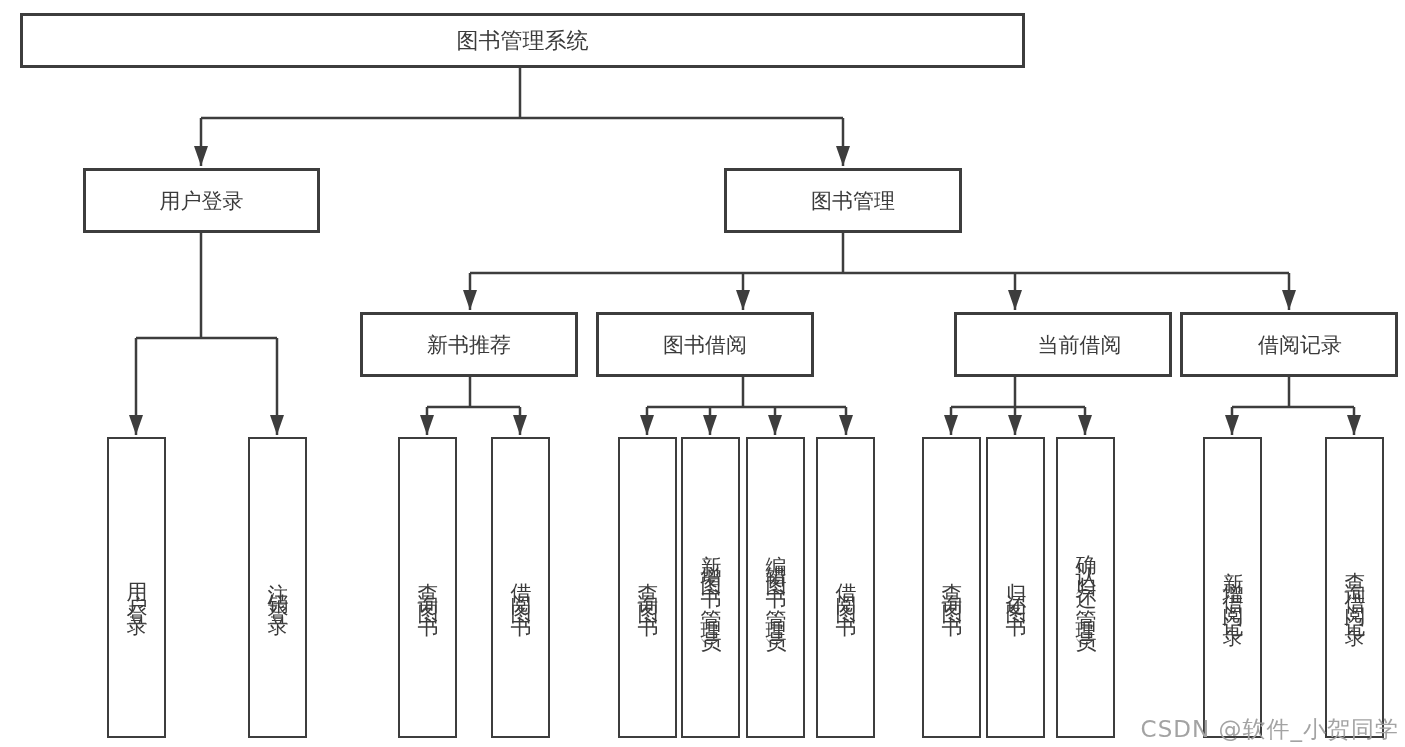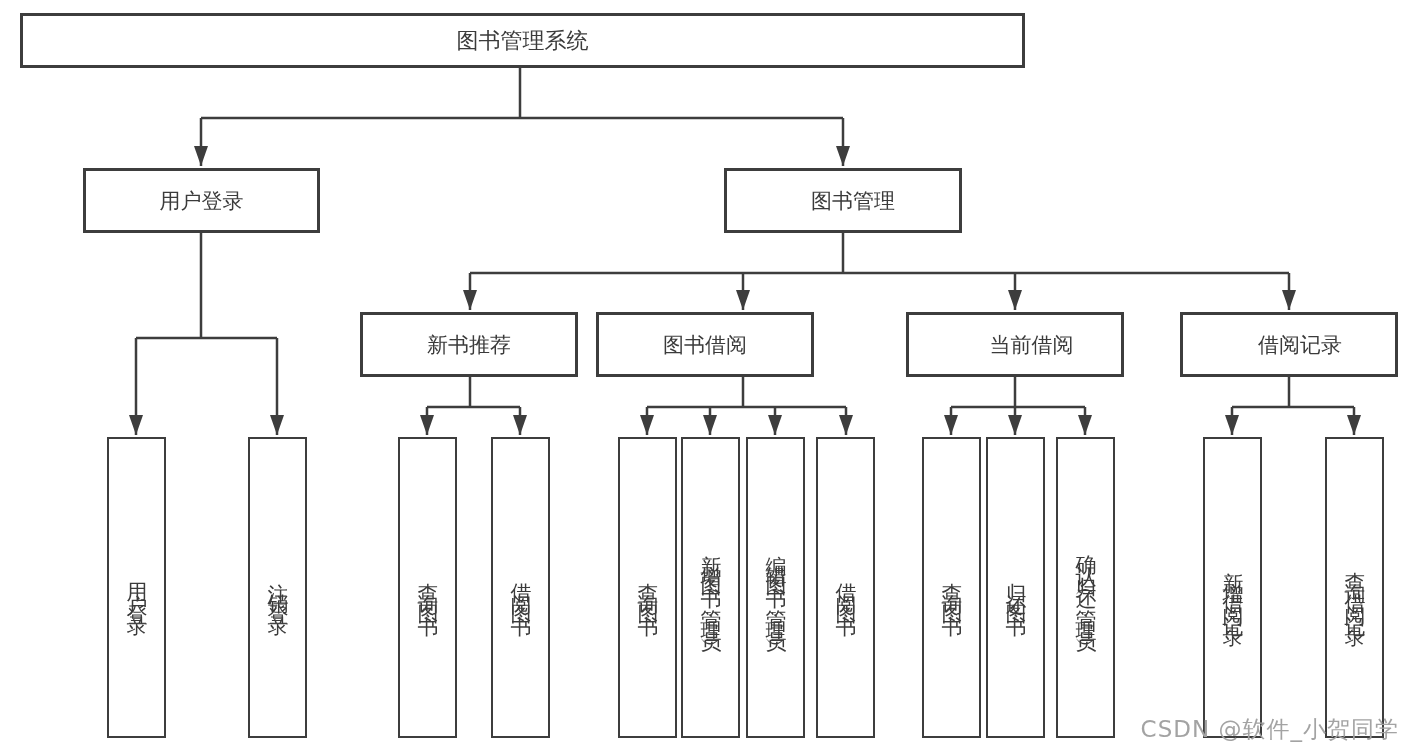--- a/index.html
+++ b/index.html
@@ -105,21 +105,21 @@
   <div class="node node-l2" style="left:724px;width:238px;padding-left:20px;">
     <span>图书管理</span>
   </div>
 
   <div class="node node-l3" style="left:360px;">
     <span>新书推荐</span>
   </div>
   <div class="node node-l3" style="left:596px;">
     <span>图书借阅</span>
   </div>
-  <div class="node node-l3" style="left:906px;padding-left:33px;">
+  <div class="node node-l3" style="left:954px;padding-left:33px;">
     <span>当前借阅</span>
   </div>
   <div class="node node-l3" style="left:1180px;padding-left:22px;">
     <span>借阅记录</span>
   </div>
 
   <div class="leaf" style="left:107px;">
     <span>用户登录</span>
   </div>
   <div class="leaf" style="left:248px;">

